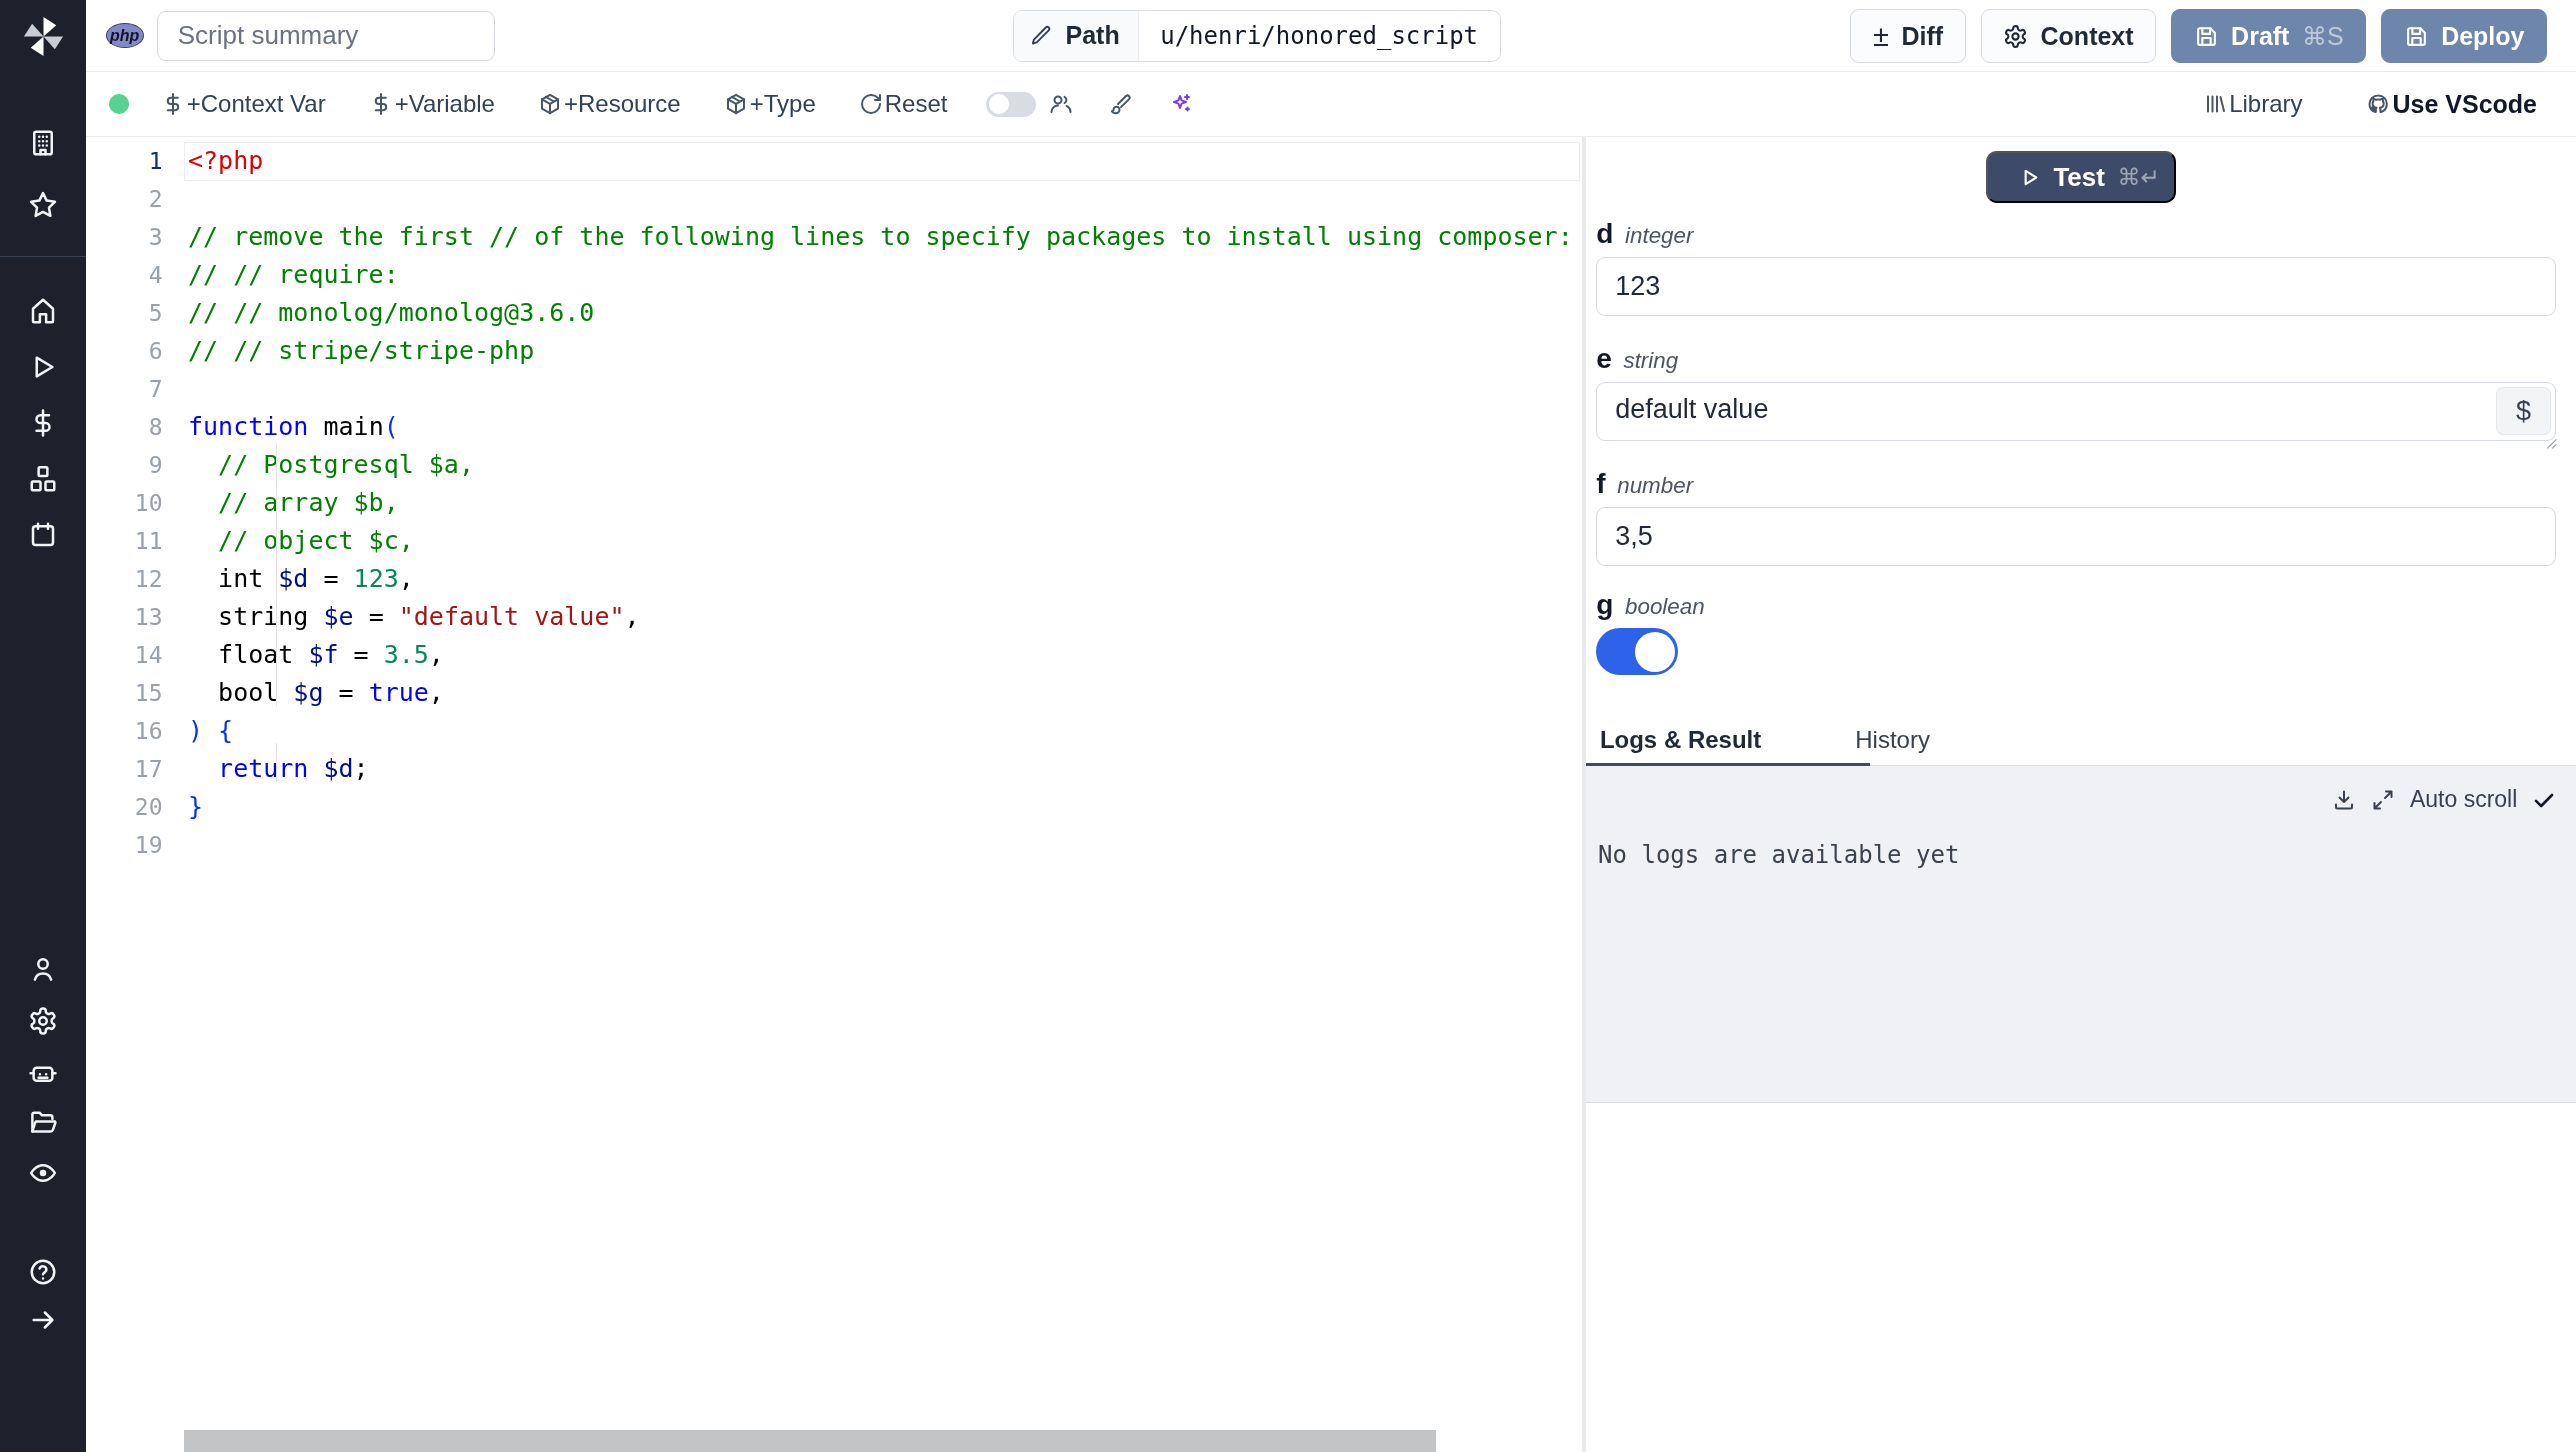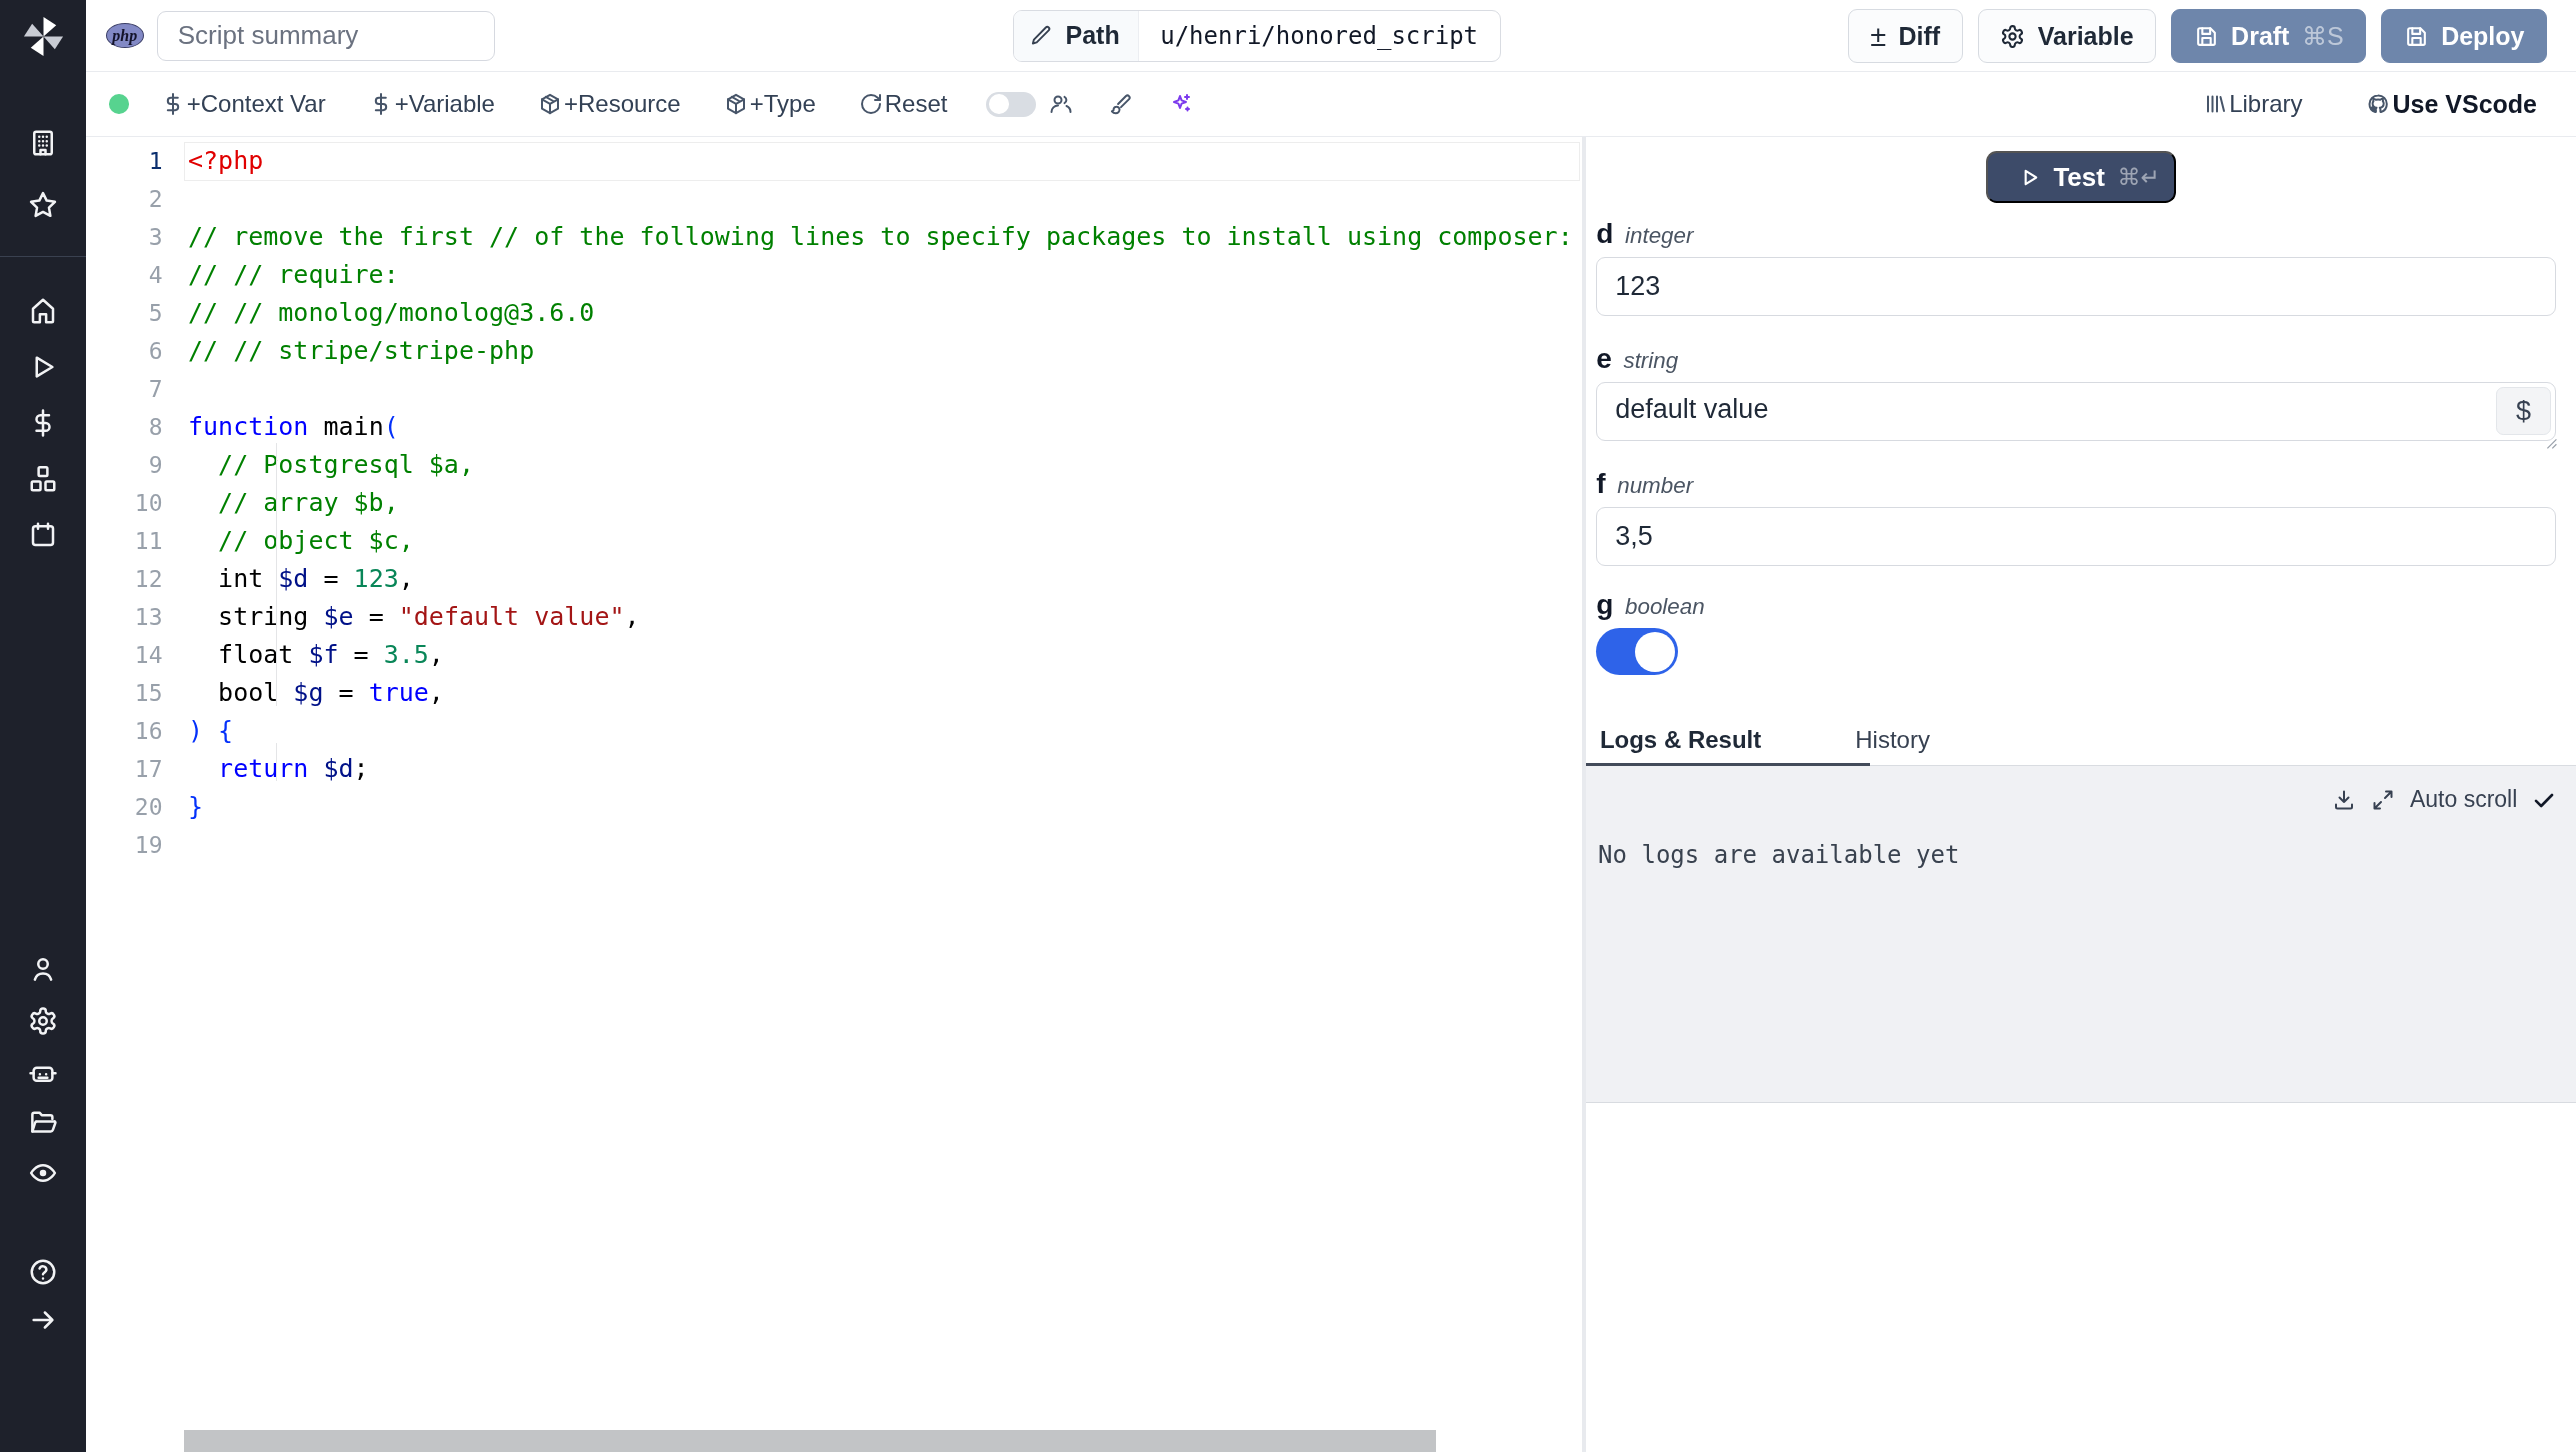--- a/index.html
+++ b/index.html
@@ -17,21 +17,21 @@
   .icon svg, .rail-item svg, .btn-ic svg, .tb-ic svg {
     fill:none; stroke:currentColor; stroke-width:2; stroke-linecap:round; stroke-linejoin:round; display:block; }
 
   
   .main { flex:1; display:flex; flex-direction:column; min-width:0; }
   .topbar { position:relative; height:72px; background:#fff; border-bottom:0.9px solid #e9ebef;
     display:flex; align-items:center; flex:0 0 72px; }
   .php-badge { margin-left:19.7px; width:38px; height:25px; border-radius:50%;
     background:#8289c5; border:0.9px solid #3c3f66; color:#14142b;
     font-style:italic; font-weight:700; font-size:16px;
-    display:flex; align-items:center; justify-content:center;font-family:Liberation Serif, serif; }
+    display:flex; align-items:center; justify-content:center; }
   .summary-input { margin-left:13.4px; width:338px; height:50px; border:1.8px solid #d6d9e0; border-radius:9px;
     font-size:26px; font-weight:500; color:#1f2937; padding:0 19.7px; outline:none;
     font-family:"Liberation Sans", sans-serif; }
   .summary-input::placeholder { color:#6b7280; opacity:1; }
   .path-widget { position:absolute; left:927px; top:9.8px; height:52px; border:0.9px solid #d9dce2; border-radius:9px;
     display:flex; align-items:center; overflow:hidden; background:#fff; }
   .path-label-seg { display:flex; align-items:center; gap:12.5px; background:#f8fafc; height:100%;
     padding:0 18px 0 16px; border-right:0.9px solid #eceef2; }
   .path-label-seg .icon { color:#374151; width:23px; height:23px; }
   .path-label-seg .icon svg { width:23px; height:23px; }
@@ -244,21 +244,21 @@
           <span class="pm">±</span>
           <span>Diff</span>
         </button>
         <button class="btn btn-light">
           <span class="btn-ic">
               <svg viewBox="0 0 24 24">
                 <circle cx="12" cy="12" r="3"></circle>
                 <path d="M12.22 2h-.44a2 2 0 0 0-2 2v.18a2 2 0 0 1-1 1.73l-.43.25a2 2 0 0 1-2 0l-.15-.08a2 2 0 0 0-2.73.73l-.22.38a2 2 0 0 0 .73 2.73l.15.1a2 2 0 0 1 1 1.72v.51a2 2 0 0 1-1 1.74l-.15.09a2 2 0 0 0-.73 2.73l.22.38a2 2 0 0 0 2.73.73l.15-.08a2 2 0 0 1 2 0l.43.25a2 2 0 0 1 1 1.73V20a2 2 0 0 0 2 2h.44a2 2 0 0 0 2-2v-.18a2 2 0 0 1 1-1.73l.43-.25a2 2 0 0 1 2 0l.15.08a2 2 0 0 0 2.73-.73l.22-.39a2 2 0 0 0-.73-2.73l-.15-.08a2 2 0 0 1-1-1.74v-.5a2 2 0 0 1 1-1.74l.15-.09a2 2 0 0 0 .73-2.73l-.22-.38a2 2 0 0 0-2.73-.73l-.15.08a2 2 0 0 1-2 0l-.43-.25a2 2 0 0 1-1-1.73V4a2 2 0 0 0-2-2z"></path>
               </svg>
             </span>
-          <span>Variable</span>
+          <span>Context</span>
         </button>
         <button class="btn btn-fill">
           <span class="btn-ic">
               <svg viewBox="0 0 24 24">
                 <path d="M5.5 4h10.2L20 8.3V18.5a1.5 1.5 0 0 1-1.5 1.5h-13A1.5 1.5 0 0 1 4 18.5v-13A1.5 1.5 0 0 1 5.5 4z"></path>
                 <path d="M8 4v5.5h7.5V4M8 20v-6.5h8V20"></path>
               </svg>
             </span>
           <span>Draft</span>
           <span class="kbd-dim">⌘S</span>

